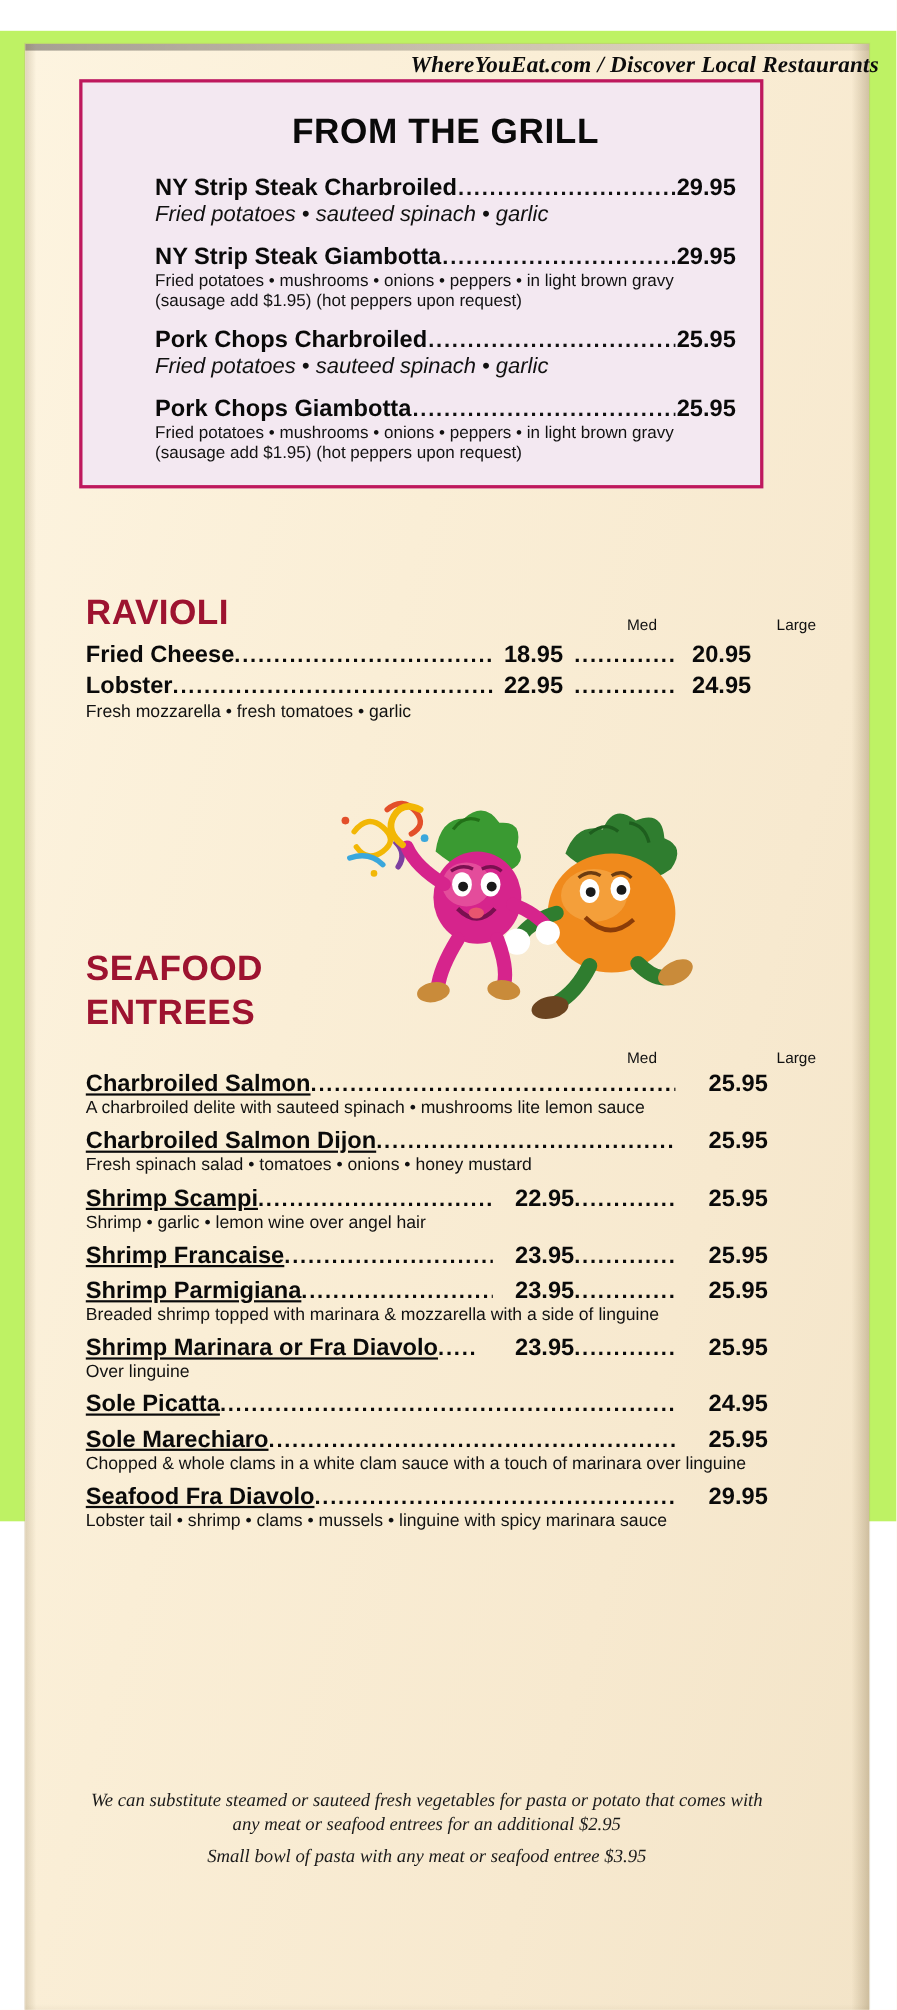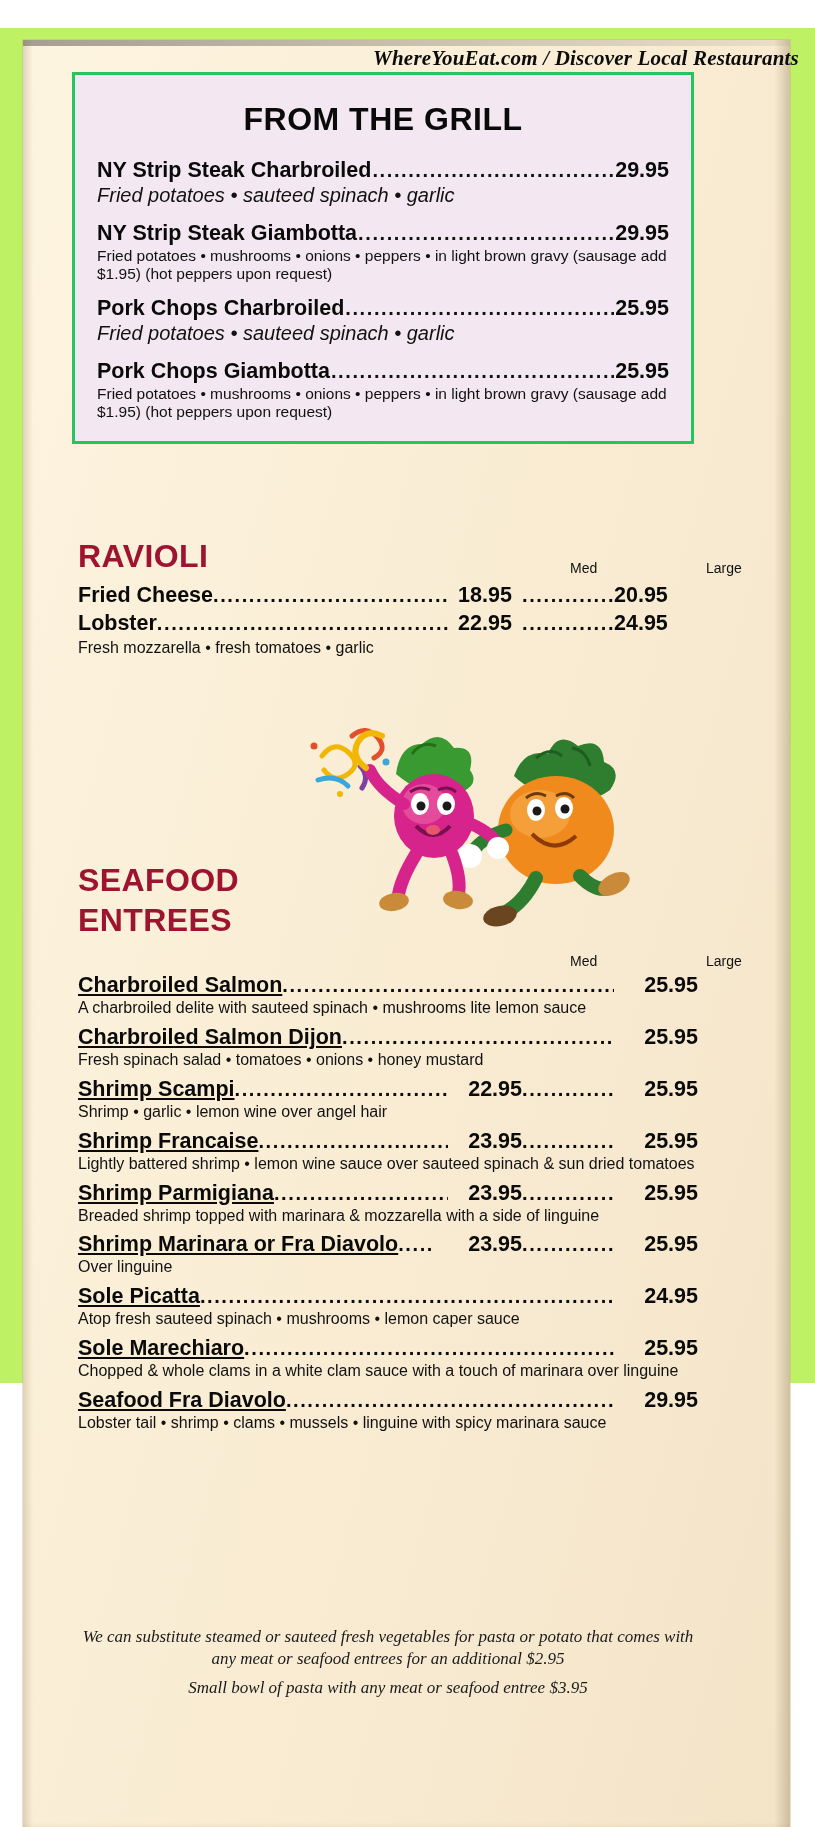--- a/index.html
+++ b/index.html
@@ -70,23 +70,24 @@
     white-space: nowrap;
   }
 
   
   .grill-box {
     position: absolute;
     left: 72px;
     top: 44px;
     width: 622px;
     height: 372px;
-    border: 3px solid #22c55e;
+    border: 3px solid #be185d;
     background: #f3e8f1;
     box-sizing: border-box;
+    padding-left: 44px;
   }
   .grill-title {
     text-align: center;
     font-size: 32px;
     font-weight: bold;
     color: #0a0a0a;
     margin-top: 26px;
     letter-spacing: 0.5px;
   }
   .grill-items {
@@ -166,21 +167,21 @@
   .rv-med { flex: 0 0 auto; width: 74px; text-align: center; }
   .rv-dots2 {
     flex: 0 0 auto;
     width: 92px;
     overflow: hidden;
     white-space: nowrap;
     letter-spacing: 1.6px;
     font-size: 20px;
     text-align: center;
   }
-  .rv-large { flex: 0 0 auto; width: 84px; text-align: left; }
+  .rv-large { flex: 0 0 auto; width: 84px; text-align: center; }
   .rv-desc {
     font-size: 16px;
     color: #111;
     margin-top: 3px;
   }
 
   
   .mascot {
     position: absolute;
     left: 300px;
@@ -438,21 +439,20 @@
     </div>
 
     <div class="sf-item">
       <div class="sf-line">
         <span class="sf-name">Shrimp Francaise</span>
         <span class="sf-dots">..........................................................................................</span>
         <span class="sf-med">23.95</span>
         <span class="sf-dots2">.............</span>
         <span class="sf-large">25.95</span>
       </div>
-      <div class="sf-desc">Lightly battered shrimp • lemon wine sauce over sauteed spinach &amp; sun dried tomatoes</div>
     </div>
 
     <div class="sf-item">
       <div class="sf-line">
         <span class="sf-name">Shrimp Parmigiana</span>
         <span class="sf-dots">..........................................................................................</span>
         <span class="sf-med">23.95</span>
         <span class="sf-dots2">.............</span>
         <span class="sf-large">25.95</span>
       </div>
@@ -469,21 +469,20 @@
       </div>
       <div class="sf-desc">Over linguine</div>
     </div>
 
     <div class="sf-item">
       <div class="sf-line">
         <span class="sf-name">Sole Picatta</span>
         <span class="sf-dots">..........................................................................................</span>
         <span class="sf-large">24.95</span>
       </div>
-      <div class="sf-desc">Atop fresh sauteed spinach • mushrooms • lemon caper sauce</div>
     </div>
 
     <div class="sf-item">
       <div class="sf-line">
         <span class="sf-name">Sole Marechiaro</span>
         <span class="sf-dots">..........................................................................................</span>
         <span class="sf-large">25.95</span>
       </div>
       <div class="sf-desc">Chopped &amp; whole clams in a white clam sauce with a touch of marinara over linguine</div>
     </div>

